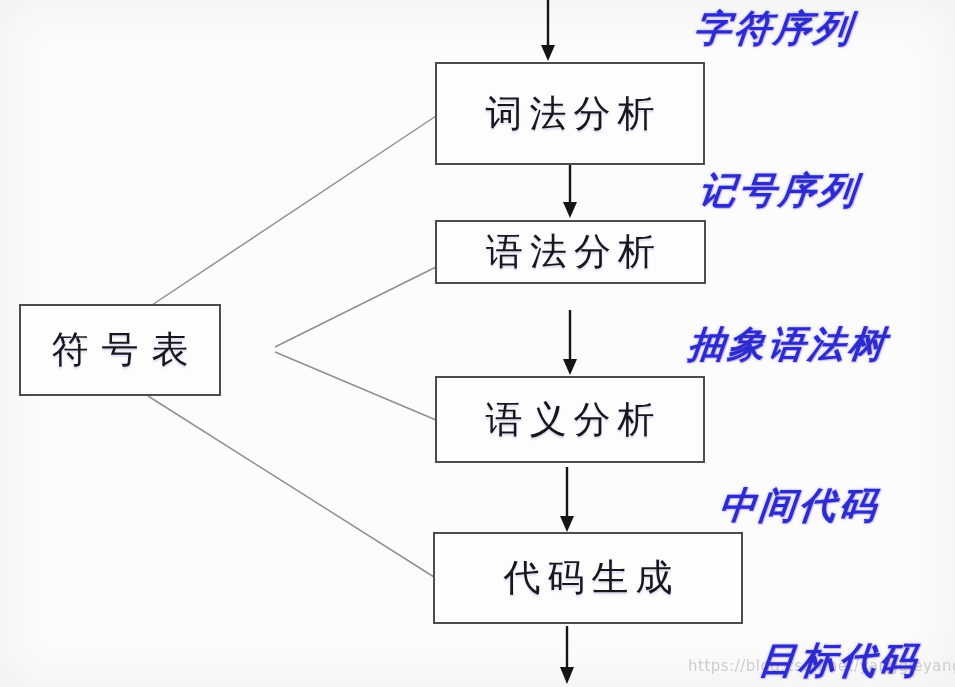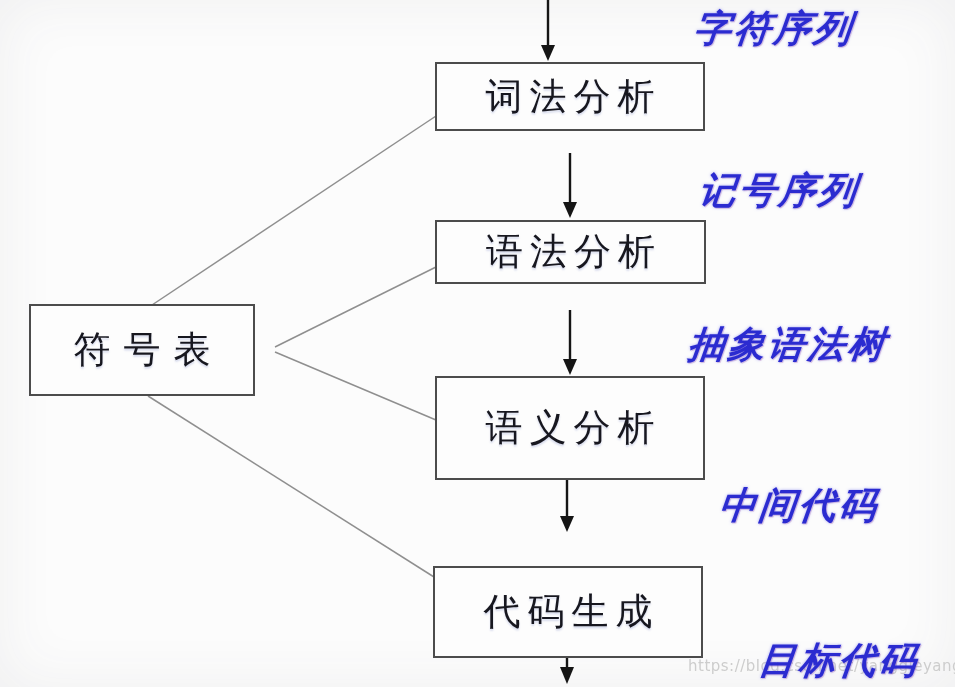--- a/index.html
+++ b/index.html
@@ -24,25 +24,25 @@
     background: #fdfdfd;
     display: flex;
     align-items: center;
     justify-content: center;
     color: #17171f;
     font-size: 37px;
     text-shadow: 0 2px 2px rgba(40,60,160,0.18);
   }
   .node span { letter-spacing: 7px; padding-left: 7px; white-space: nowrap; }
   .node--symbol span { letter-spacing: 13px; padding-left: 13px; }
-  .node--lexical  { left: 435px; top:  62px; width: 270px; height: 69px; font-family: Liberation Mono, monospace; }
+  .node--lexical  { left: 435px; top:  62px; width: 270px; height: 103px; font-family: Liberation Mono, monospace; }
   .node--syntax   { left: 435px; top: 220px; width: 271px; height: 64px; }
-  .node--semantic { left: 435px; top: 376px; width: 270px; height: 104px; text-align: center; }
-  .node--codegen  { left: 433px; top: 566px; width: 270px; height: 92px; }
-  .node--symbol   { left:  29px; top: 304px; width: 226px; height: 92px; }
+  .node--semantic { left: 435px; top: 376px; width: 270px; height: 87px; text-align: center; }
+  .node--codegen  { left: 433px; top: 532px; width: 310px; height: 92px; }
+  .node--symbol   { left:  19px; top: 304px; width: 202px; height: 92px; }
   .stage-label {
     position: absolute;
     color: #2b2bd0;
     font-size: 37px;
     font-style: italic;
     font-weight: bold;
     white-space: nowrap;
     letter-spacing: 3px;
     transform: skewX(-6deg);
     text-shadow: 0 0 3px rgba(90,90,235,0.55), 1px 1px 0 rgba(160,50,130,0.22);

